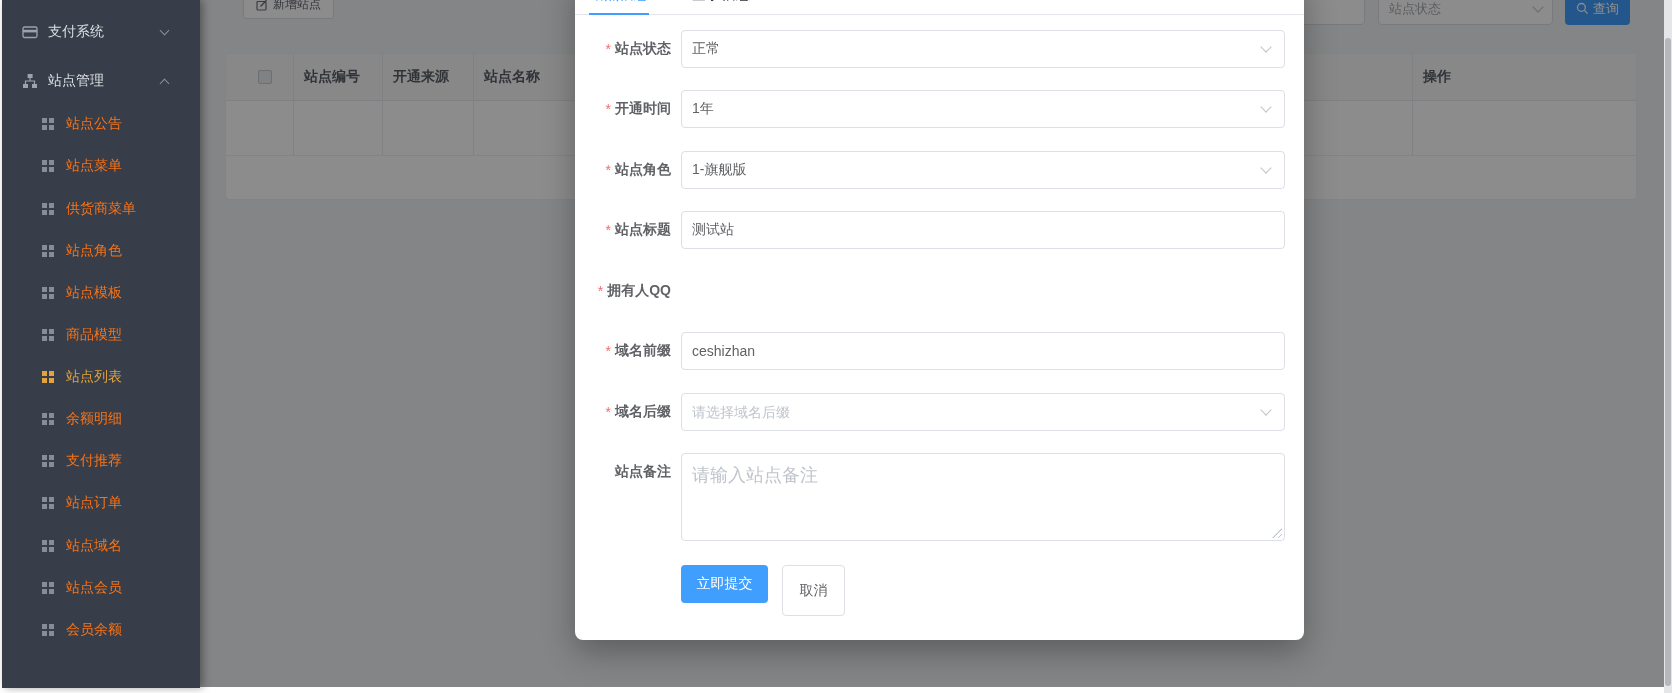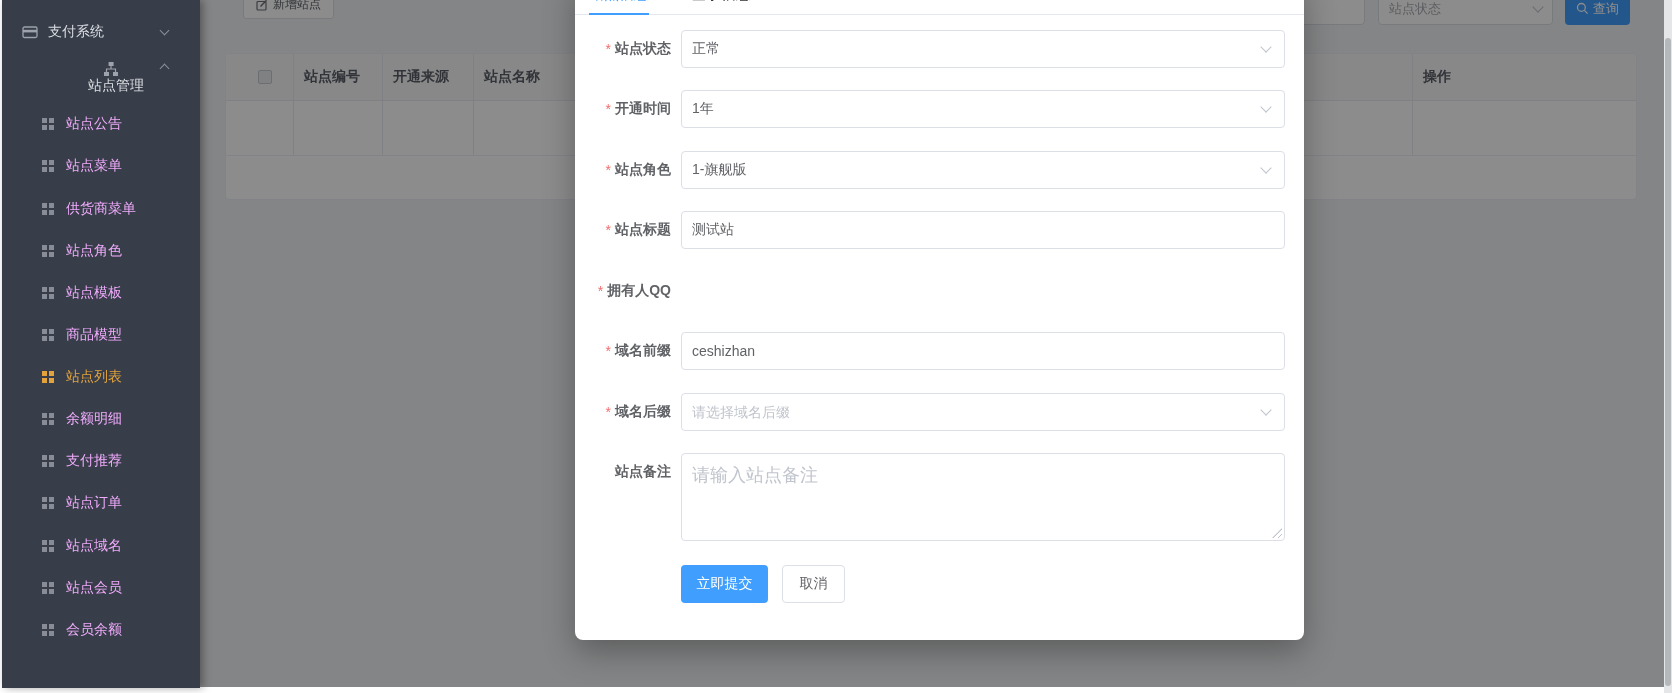--- a/index.html
+++ b/index.html
@@ -52,28 +52,28 @@
     background:#b5b8bb; border-radius:3px; }
 
   .bottom-strip { position:absolute; left:0; top:687px; width:1672px; height:6px;
     background:#fff; z-index:7; }
 
   
   .sidebar { position:absolute; left:2px; top:0; width:198px; height:688px;
     background:#373d49; z-index:9; box-shadow:3px 0 8px rgba(0,0,0,0.35); }
   .nav-group { position:absolute; left:0; width:100%; height:40px; display:flex;
     align-items:center; padding-left:20px; color:#dcdfe3; font-size:14px; }
-  .g1 { top:12px; } .g2 { top:61px;flex-direction:column; }
+  .g1 { top:12px; } .g2 { top:61px; }
   .nav-group .glabel { margin-left:10px; }
   .gchev { position:absolute; right:32px; width:7px; height:7px;
     border-right:1.4px solid #8b9099; border-bottom:1.4px solid #8b9099; }
   .chev-down { transform:rotate(45deg); margin-top:-3px; }
   .chev-up { transform:rotate(-135deg); margin-top:4px; }
   .nav-sub { position:absolute; left:0; width:100%; height:42px; display:flex;
-    align-items:center; padding-left:40px; color:#f0abfc; font-size:14px; }
+    align-items:center; padding-left:40px; color:#f97316; font-size:14px; }
   .grid-ic { width:12px; height:12px; margin-right:12px; flex:none;
     background:
       linear-gradient(#878c96,#878c96) 0 0/5px 5px no-repeat,
       linear-gradient(#878c96,#878c96) 7px 0/5px 5px no-repeat,
       linear-gradient(#878c96,#878c96) 0 7px/5px 5px no-repeat,
       linear-gradient(#878c96,#878c96) 7px 7px/5px 5px no-repeat; }
   .nav-sub.active { color:#e2a33d; }
   .nav-sub.active .grid-ic { background:
       linear-gradient(#e2a33d,#e2a33d) 0 0/5px 5px no-repeat,
       linear-gradient(#e2a33d,#e2a33d) 7px 0/5px 5px no-repeat,
@@ -115,21 +115,21 @@
   .f-textarea { height:88px; }
   .f-textarea textarea { width:100%; height:100%; border:none; outline:none;
     resize:none; padding:9px 10px; font-size:18px; color:#606266;
     font-family:inherit; background:transparent; }
   .f-textarea textarea::placeholder { color:#c0c4cc; }
   .resize-handle { position:absolute; right:2px; bottom:2px; width:10px; height:10px;
     background:repeating-linear-gradient(135deg, transparent 0 3px, #c0c4cc 3px 4px);
     clip-path:polygon(100% 0,100% 100%,0 100%); }
   .btn-submit { position:absolute; left:106px; top:591px; width:87px; height:38px;
     background:#409EFF; color:#fff; border:none; border-radius:4px; font-size:14px; }
-  .btn-cancel { position:absolute; left:207px; top:591px; width:63px; height:38px;
+  .btn-cancel { position:absolute; left:207px; top:591px; width:63px; height:51px;
     background:#fff; color:#606266; border:1px solid #dcdfe6; border-radius:4px;
     font-size:14px; }
 </style>
 </head>
 <body>
 
 <div class="screen">
 
   <div class="content">
 

